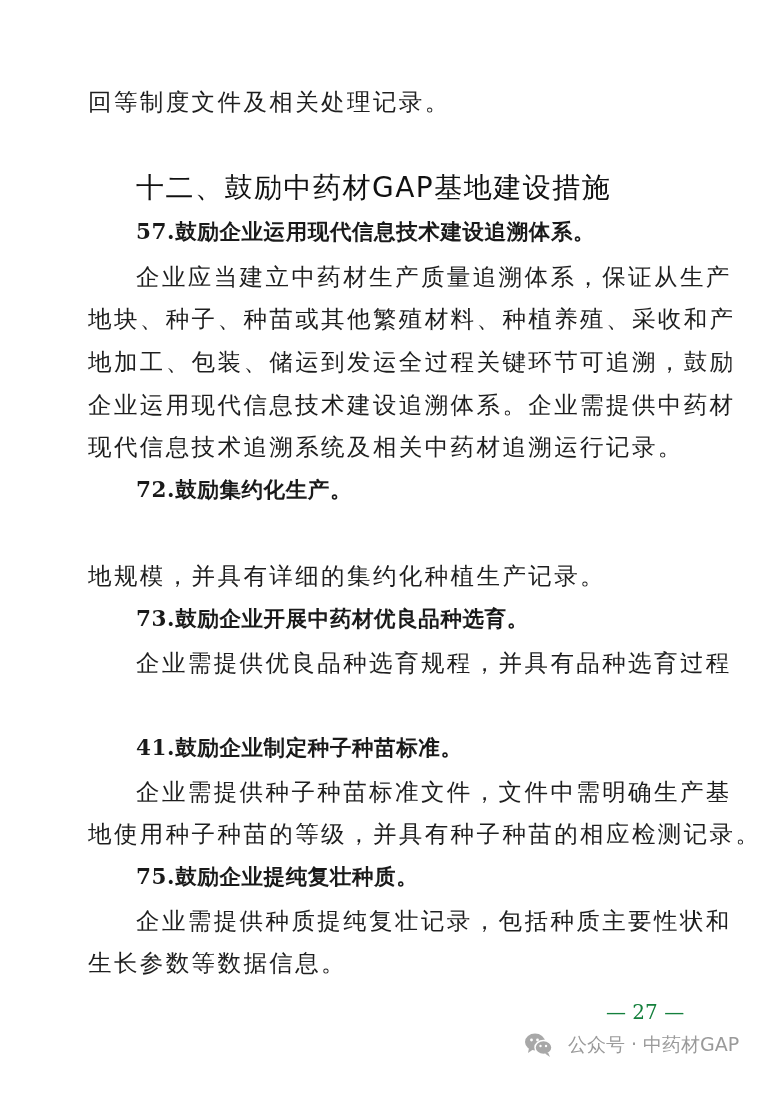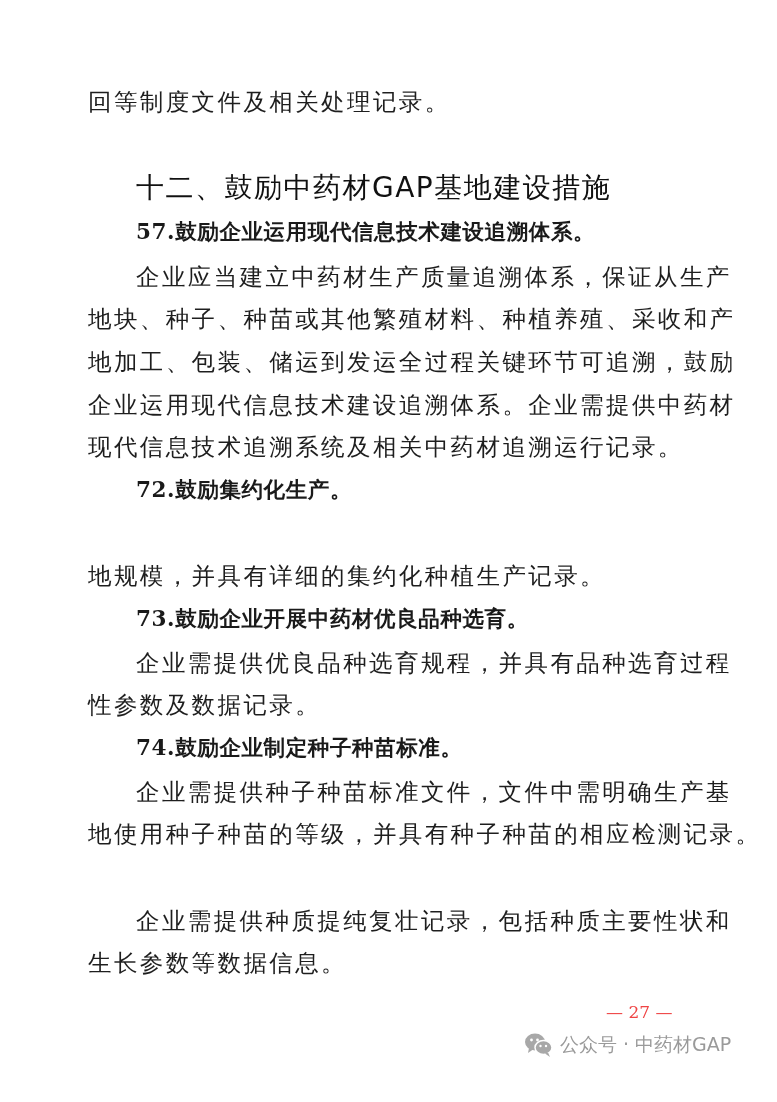--- a/index.html
+++ b/index.html
@@ -48,33 +48,33 @@
       line-height: 30px;
       white-space: nowrap;
       font-weight: bold;
       letter-spacing: 0.6px;
       color: #1a1a1a;
     }
     .pagenum {
       position: absolute;
       left: 606px;
       top: 1000px;
-      font-size: 17px;
+      font-size: 20px;
       line-height: 24px;
-      color: #ef4444;
+      color: #15803d;
       white-space: nowrap;
     }
     .watermark {
       position: absolute;
       left: 524px;
       top: 1030px;
       height: 30px;
       display: flex;
       align-items: center;
-      gap: 6px;
+      gap: 14px;
       font-family: "DejaVu Sans", "Liberation Sans", sans-serif;
       font-size: 19px;
       color: #9a9a9a;
       white-space: nowrap;
     }
     .wechat-icon { width: 30px; height: 26px; display: inline-block; }
   </style>
 </head>
 <body>
 
@@ -89,26 +89,26 @@
   <div class="line" style="top:304px;">地块、种子、种苗或其他繁殖材料、种植养殖、采收和产</div>
   <div class="line" style="top:347px;">地加工、包装、储运到发运全过程关键环节可追溯，鼓励</div>
   <div class="line" style="top:390px;">企业运用现代信息技术建设追溯体系。企业需提供中药材</div>
   <div class="line" style="top:432px;">现代信息技术追溯系统及相关中药材追溯运行记录。</div>
 
   <div class="item-title" style="top:475px;">72.鼓励集约化生产。</div>
   <div class="line" style="top:561px;">地规模，并具有详细的集约化种植生产记录。</div>
 
   <div class="item-title" style="top:604px;">73.鼓励企业开展中药材优良品种选育。</div>
   <div class="line indent" style="top:648px;">企业需提供优良品种选育规程，并具有品种选育过程</div>
-  <div class="line" style="top:690px;">性参数及数据记录。</div>
 
-  <div class="item-title" style="top:733px;">74.鼓励企业制定种子种苗标准。</div>
+  <div class="item-title" style="top:733px;">41.鼓励企业制定种子种苗标准。</div>
   <div class="line indent" style="top:777px;">企业需提供种子种苗标准文件，文件中需明确生产基</div>
   <div class="line" style="top:819px;">地使用种子种苗的等级，并具有种子种苗的相应检测记录。</div>
 
+  <div class="item-title" style="top:862px;">75.鼓励企业提纯复壮种质。</div>
   <div class="line indent" style="top:906px;text-align:center;">企业需提供种质提纯复壮记录，包括种质主要性状和</div>
   <div class="line" style="top:948px;">生长参数等数据信息。</div>
 
   <div class="pagenum">— 27 —</div>
 
   <div class="watermark">
     <span class="wechat-icon">
       <svg width="30" height="26" viewBox="0 0 30 26">
         <ellipse cx="11" cy="10" rx="10" ry="8.5" fill="#a8a8a8"></ellipse>
         <polygon points="5,16 4,21 9,17.5" fill="#a8a8a8"></polygon>

